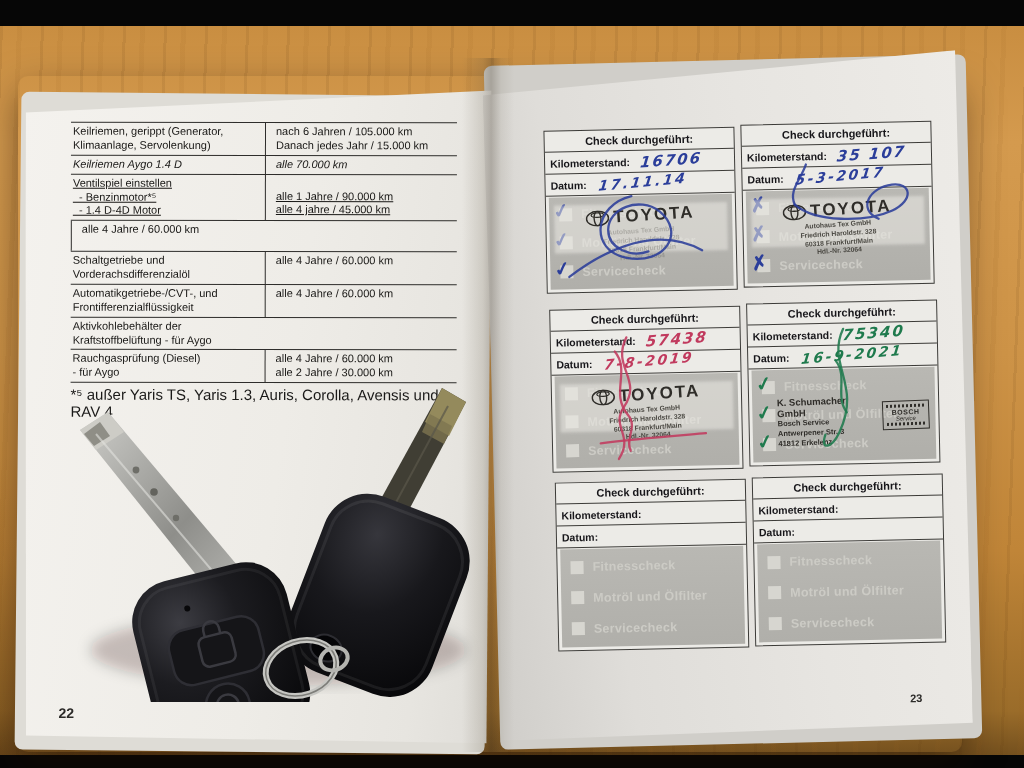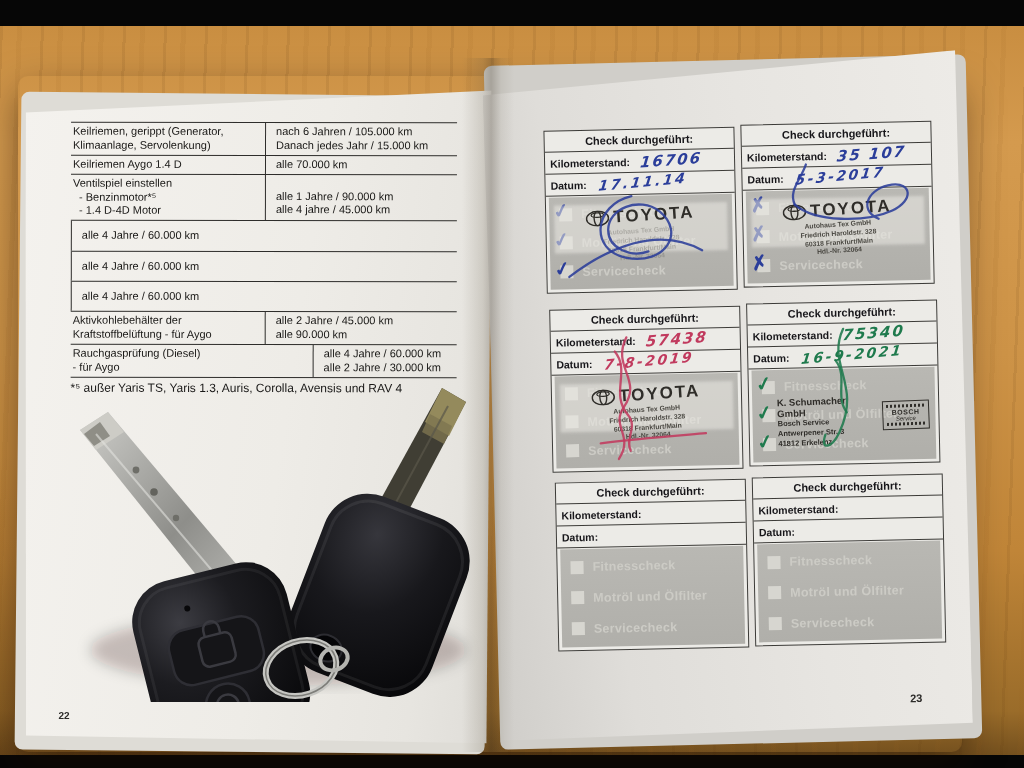--- a/index.html
+++ b/index.html
@@ -37,34 +37,34 @@
     transform:rotate(-1.2deg);
   }
   .spine{position:absolute;left:462px;top:58px;width:52px;height:694px;pointer-events:none;z-index:14;
     background:linear-gradient(90deg,transparent 0%, rgba(95,85,65,.18) 40%, rgba(60,50,35,.28) 56%, rgba(95,85,65,.10) 75%, transparent 100%);}
   
   .table-wrap{position:absolute;left:46px;top:38px;width:386px;color:#181715;transform:rotate(-.2deg);}
   .t-title{font-size:12.5px;font-weight:bold;margin:0 0 4px 0;letter-spacing:.2px;}
   .t-body{border-bottom:1.6px solid #2e2d2b;}
   .t-row{display:flex;border-top:1.6px solid #2e2d2b;}
   .t-item{width:188px;padding:2px 4px 2px 2px;display:flex;align-items:center;}
-  .t-int{flex:1;padding:2px 0 2px 10px;border-left:1.6px solid #2e2d2b;display:flex;align-items:center;}
+  .t-int{flex:1;padding:2px 0 2px 10px;border-left:1.6px solid #2e2d2b;display:flex;align-items:flex-start;}
   .cell-text{font-size:11px;line-height:1.26;white-space:pre-line;}
   .t-body .t-row:nth-child(1){min-height:31px;}
-  .t-body .t-row:nth-child(2){min-height:18px;}
-  .t-body .t-row:nth-child(3){min-height:43px;}
+  .t-body .t-row:nth-child(2){min-height:18px;font-style:italic;}
+  .t-body .t-row:nth-child(3){min-height:43px;text-decoration:underline;}
   .t-body .t-row:nth-child(3) .t-int{align-items:flex-end;padding-bottom:3px;}
   .t-body .t-row:nth-child(4){min-height:30px;}
   .t-body .t-row:nth-child(5){min-height:29px;}
   .t-body .t-row:nth-child(6){min-height:29px;}
   .t-body .t-row:nth-child(7){min-height:29px;}
-  .t-body .t-row:nth-child(8){min-height:28px;gap:48px;}
-  .footnote{font-size:12px;margin-top:3px;color:#1a1918;}
+  .t-body .t-row:nth-child(8){min-height:28px;}
+  .footnote{font-size:15px;margin-top:3px;color:#1a1918;}
   .pn{position:absolute;font-weight:bold;color:#2c2b29;}
-  .pn-left{left:36px;bottom:24px;font-size:10px;}
+  .pn-left{left:36px;bottom:24px;font-size:14px;}
   .pn-right{right:50px;bottom:28px;font-size:11px;}
   
   .box{position:absolute;width:189px;height:161px;border:1.6px solid #3c3b38;background:#ecebe7;}
   .b0{left:60px;top:72px;} .b1{left:257px;top:70px;}
   .b2{left:62px;top:251px;} .b3{left:259px;top:249px;}
   .b4{left:64px;top:424px;height:167px;} .b5{left:261px;top:423px;height:167px;}
   .b-head{height:20px;line-height:20px;text-align:center;font-weight:bold;font-size:11px;
     border-bottom:1.4px solid #3c3b38;color:#17161a;}
   .b-km,.b-date{height:21px;border-bottom:1.4px solid #3c3b38;font-size:10.5px;font-weight:bold;
     padding-left:5px;display:flex;align-items:center;color:#17161a;position:relative;overflow:visible;}
@@ -142,37 +142,41 @@
             <span class="cell-text">alle 1 Jahre / 90.000 km
 alle 4 jahre / 45.000 km</span>
           </div>
       </div>
       <div class="t-row">
         <div class="t-int">
             <span class="cell-text">alle 4 Jahre / 60.000 km</span>
           </div>
       </div>
       <div class="t-row">
+        <div class="t-item">
+            <span class="cell-text">Schaltgetriebe und
+Vorderachsdifferenzialöl</span>
+          </div>
         <div class="t-int">
             <span class="cell-text">alle 4 Jahre / 60.000 km</span>
           </div>
       </div>
       <div class="t-row">
+        <div class="t-item">
+            <span class="cell-text">Automatikgetriebe-/CVT-, und
+Frontifferenzialflüssigkeit</span>
+          </div>
         <div class="t-int">
             <span class="cell-text">alle 4 Jahre / 60.000 km</span>
           </div>
       </div>
       <div class="t-row">
         <div class="t-item">
             <span class="cell-text">Aktivkohlebehälter der
 Kraftstoffbelüftung - für Aygo</span>
-          </div>
-        <div class="t-int">
-            <span class="cell-text">alle 2 Jahre / 45.000 km
-alle 90.000 km</span>
           </div>
       </div>
       <div class="t-row">
         <div class="t-item">
             <span class="cell-text">Rauchgasprüfung (Diesel)
 - für Aygo</span>
           </div>
         <div class="t-int">
             <span class="cell-text">alle 4 Jahre / 60.000 km
 alle 2 Jahre / 30.000 km</span>

